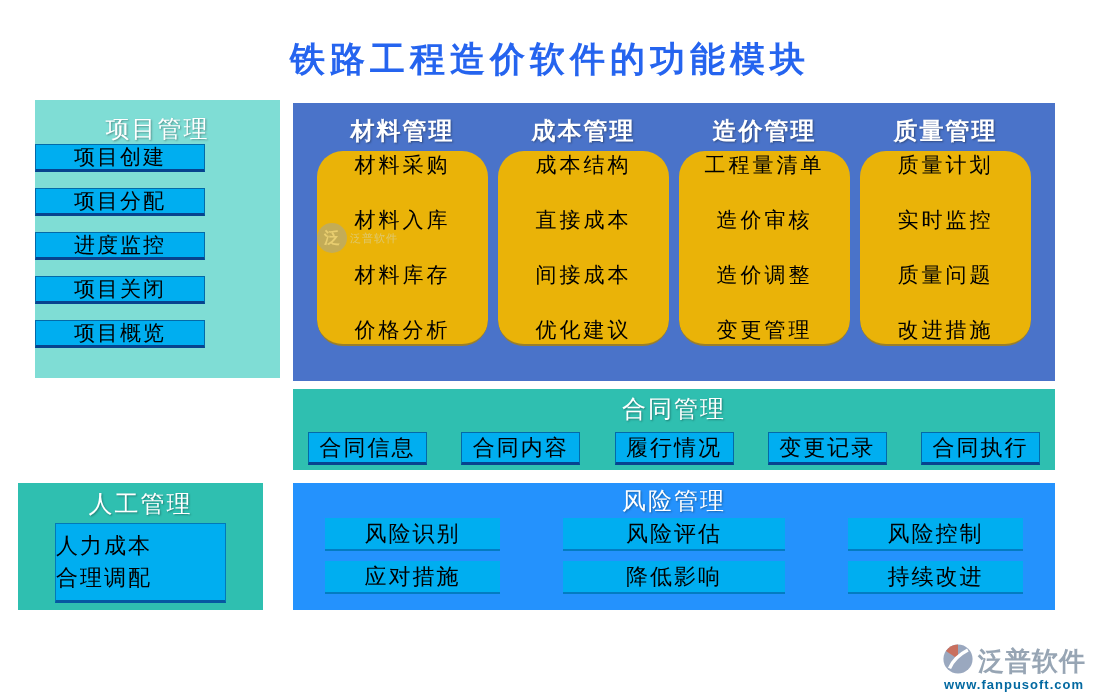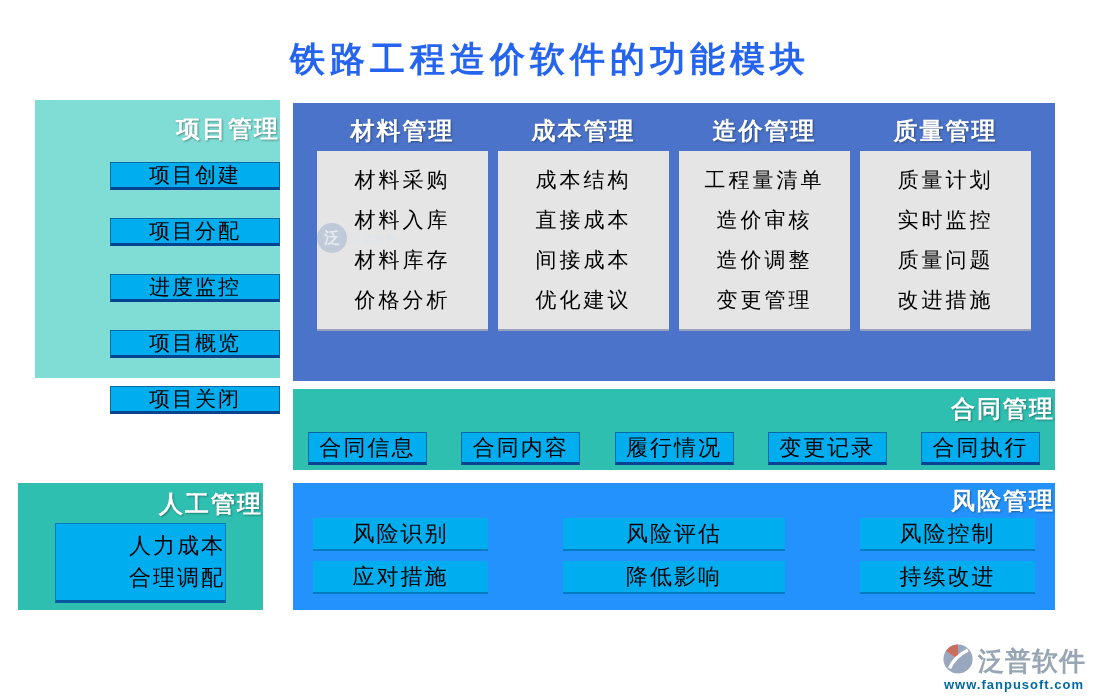--- a/index.html
+++ b/index.html
@@ -10,55 +10,55 @@
     font-size:35px;font-weight:bold;color:#2564ef;letter-spacing:5px;}
 
   .block{position:absolute;box-sizing:border-box;}
   .blk-project{left:35px;top:100px;width:245px;height:278px;background:#7fddd5;}
   .blk-maintop{left:293px;top:103px;width:762px;height:278px;background:#4a73c9;}
   .blk-equipment{left:35px;top:389px;width:245px;height:81px;background:#2fbfb0;}
   .blk-contract{left:293px;top:389px;width:762px;height:81px;background:#2fbfb0;}
   .blk-labor{left:18px;top:483px;width:245px;height:127px;background:#2fbfb0;}
   .blk-risk{left:293px;top:483px;width:762px;height:127px;background:#2492fd;}
 
-  .blk-header{color:#ffffff;font-weight:bold;font-size:24px;text-align:right;
+  .blk-header{color:#ffffff;font-weight:normal;font-size:24px;text-align:center;
     letter-spacing:2px;text-shadow:1px 1px 2px rgba(0,0,0,0.35);line-height:30px;}
   .blk-project .blk-header{margin-top:14px;}
   .blk-equipment .blk-header,.blk-contract .blk-header{margin-top:5px;}
   .blk-labor .blk-header{margin-top:6px;}
   .blk-risk .blk-header{margin-top:4px;line-height:28px;}
 
   .chip{background:#00aef0;color:#000;display:flex;align-items:center;justify-content:center;
     letter-spacing:2px;box-sizing:border-box;
     border:1px solid rgba(8,24,80,0.45);border-bottom:3px solid rgba(10,32,110,0.75);}
 
-  .project-chips{margin-top:18px;display:flex;flex-direction:column;gap:28px;align-items:flex-end;}
+  .project-chips{display:flex;flex-direction:column;gap:16px;align-items:flex-start;}
   .project-chips .chip{width:170px;height:28px;font-size:21px;}
 
   .maintop-cols{display:flex;gap:10px;padding:10px 24px 20px;height:248px;box-sizing:border-box;}
   .mcol{flex:1;display:flex;flex-direction:column;}
   .mcol-header{color:#fff;font-weight:bold;font-size:24px;text-align:center;letter-spacing:2px;
     text-shadow:1px 1px 2px rgba(0,0,0,0.35);height:36px;line-height:36px;}
-  .mcard{flex:1;margin-top:2px;background:#e5e5e5;display:flex;flex-direction:column;
-    align-items:center;justify-content:center;gap:12px;
-    border-bottom:2px solid rgba(10,32,110,0.35);}
+  .mcard{flex:1;margin-top:2px;background:#eab308;display:flex;flex-direction:column;
+    align-items:center;justify-content:center;gap:27px;
+    border-bottom:2px solid rgba(10,32,110,0.35);border-radius:26px;}
   .mcard .mitem{color:#000;font-size:21px;letter-spacing:3px;white-space:nowrap;}
 
   .equipment-chip{width:175px;height:36px;margin:6px auto 0;background:#a9e7e1;color:#000;
     font-size:23px;letter-spacing:2px;display:flex;align-items:center;justify-content:center;
     border-bottom:2px solid rgba(10,60,60,0.25);}
 
   .contract-chips{margin-top:8px;display:flex;justify-content:space-between;padding:0 15px;border-radius:9px;}
   .contract-chips .chip{width:119px;height:33px;font-size:22px;}
 
   .labor-box{width:169px;margin:4px auto 0;background:#00aef0;padding:6px 0;
     border:1px solid rgba(8,24,80,0.35);border-bottom:3px solid rgba(10,32,110,0.6);}
-  .labor-line{color:#000;font-size:22px;letter-spacing:2px;text-align:right;line-height:32px;}
+  .labor-line{color:#000;font-size:22px;letter-spacing:2px;text-align:left;line-height:32px;}
 
-  .risk-rows{margin-top:3px;display:flex;flex-direction:column;gap:10px;padding:0 20px;}
+  .risk-rows{margin-top:3px;display:flex;flex-direction:column;gap:10px;padding:0 32px;}
   .risk-row{display:flex;justify-content:space-between;}
   .risk-row .chip{height:33px;font-size:22px;border:none;border-bottom:2px solid rgba(10,32,110,0.35);}
   .w-sm{width:175px;} .w-lg{width:222px;}
 
   .watermark{position:absolute;left:24px;top:120px;display:flex;align-items:center;gap:3px;
     opacity:0.42;pointer-events:none;z-index:4;}
   .wm-circle{width:30px;height:30px;border-radius:50%;background:#8fa3c4;color:#e8f4ff;
     display:flex;align-items:center;justify-content:center;font-size:16px;font-weight:bold;}
   .wm-caption{color:#cfe3f5;font-size:11px;letter-spacing:1px;}
 
@@ -73,22 +73,22 @@
 <div class="canvas">
 
   <div class="page-title">铁路工程造价软件的功能模块</div>
 
   <div class="block blk-project">
     <div class="blk-header">项目管理</div>
     <div class="project-chips">
       <div class="chip">项目创建</div>
       <div class="chip">项目分配</div>
       <div class="chip">进度监控</div>
+      <div class="chip">项目关闭</div>
       <div class="chip">项目概览</div>
-      <div class="chip">项目关闭</div>
     </div>
   </div>
 
   <div class="block blk-maintop">
     <div class="watermark">
       <span class="wm-circle">泛</span>
       <span class="wm-caption">泛普软件</span>
     </div>
     <div class="maintop-cols">
 

